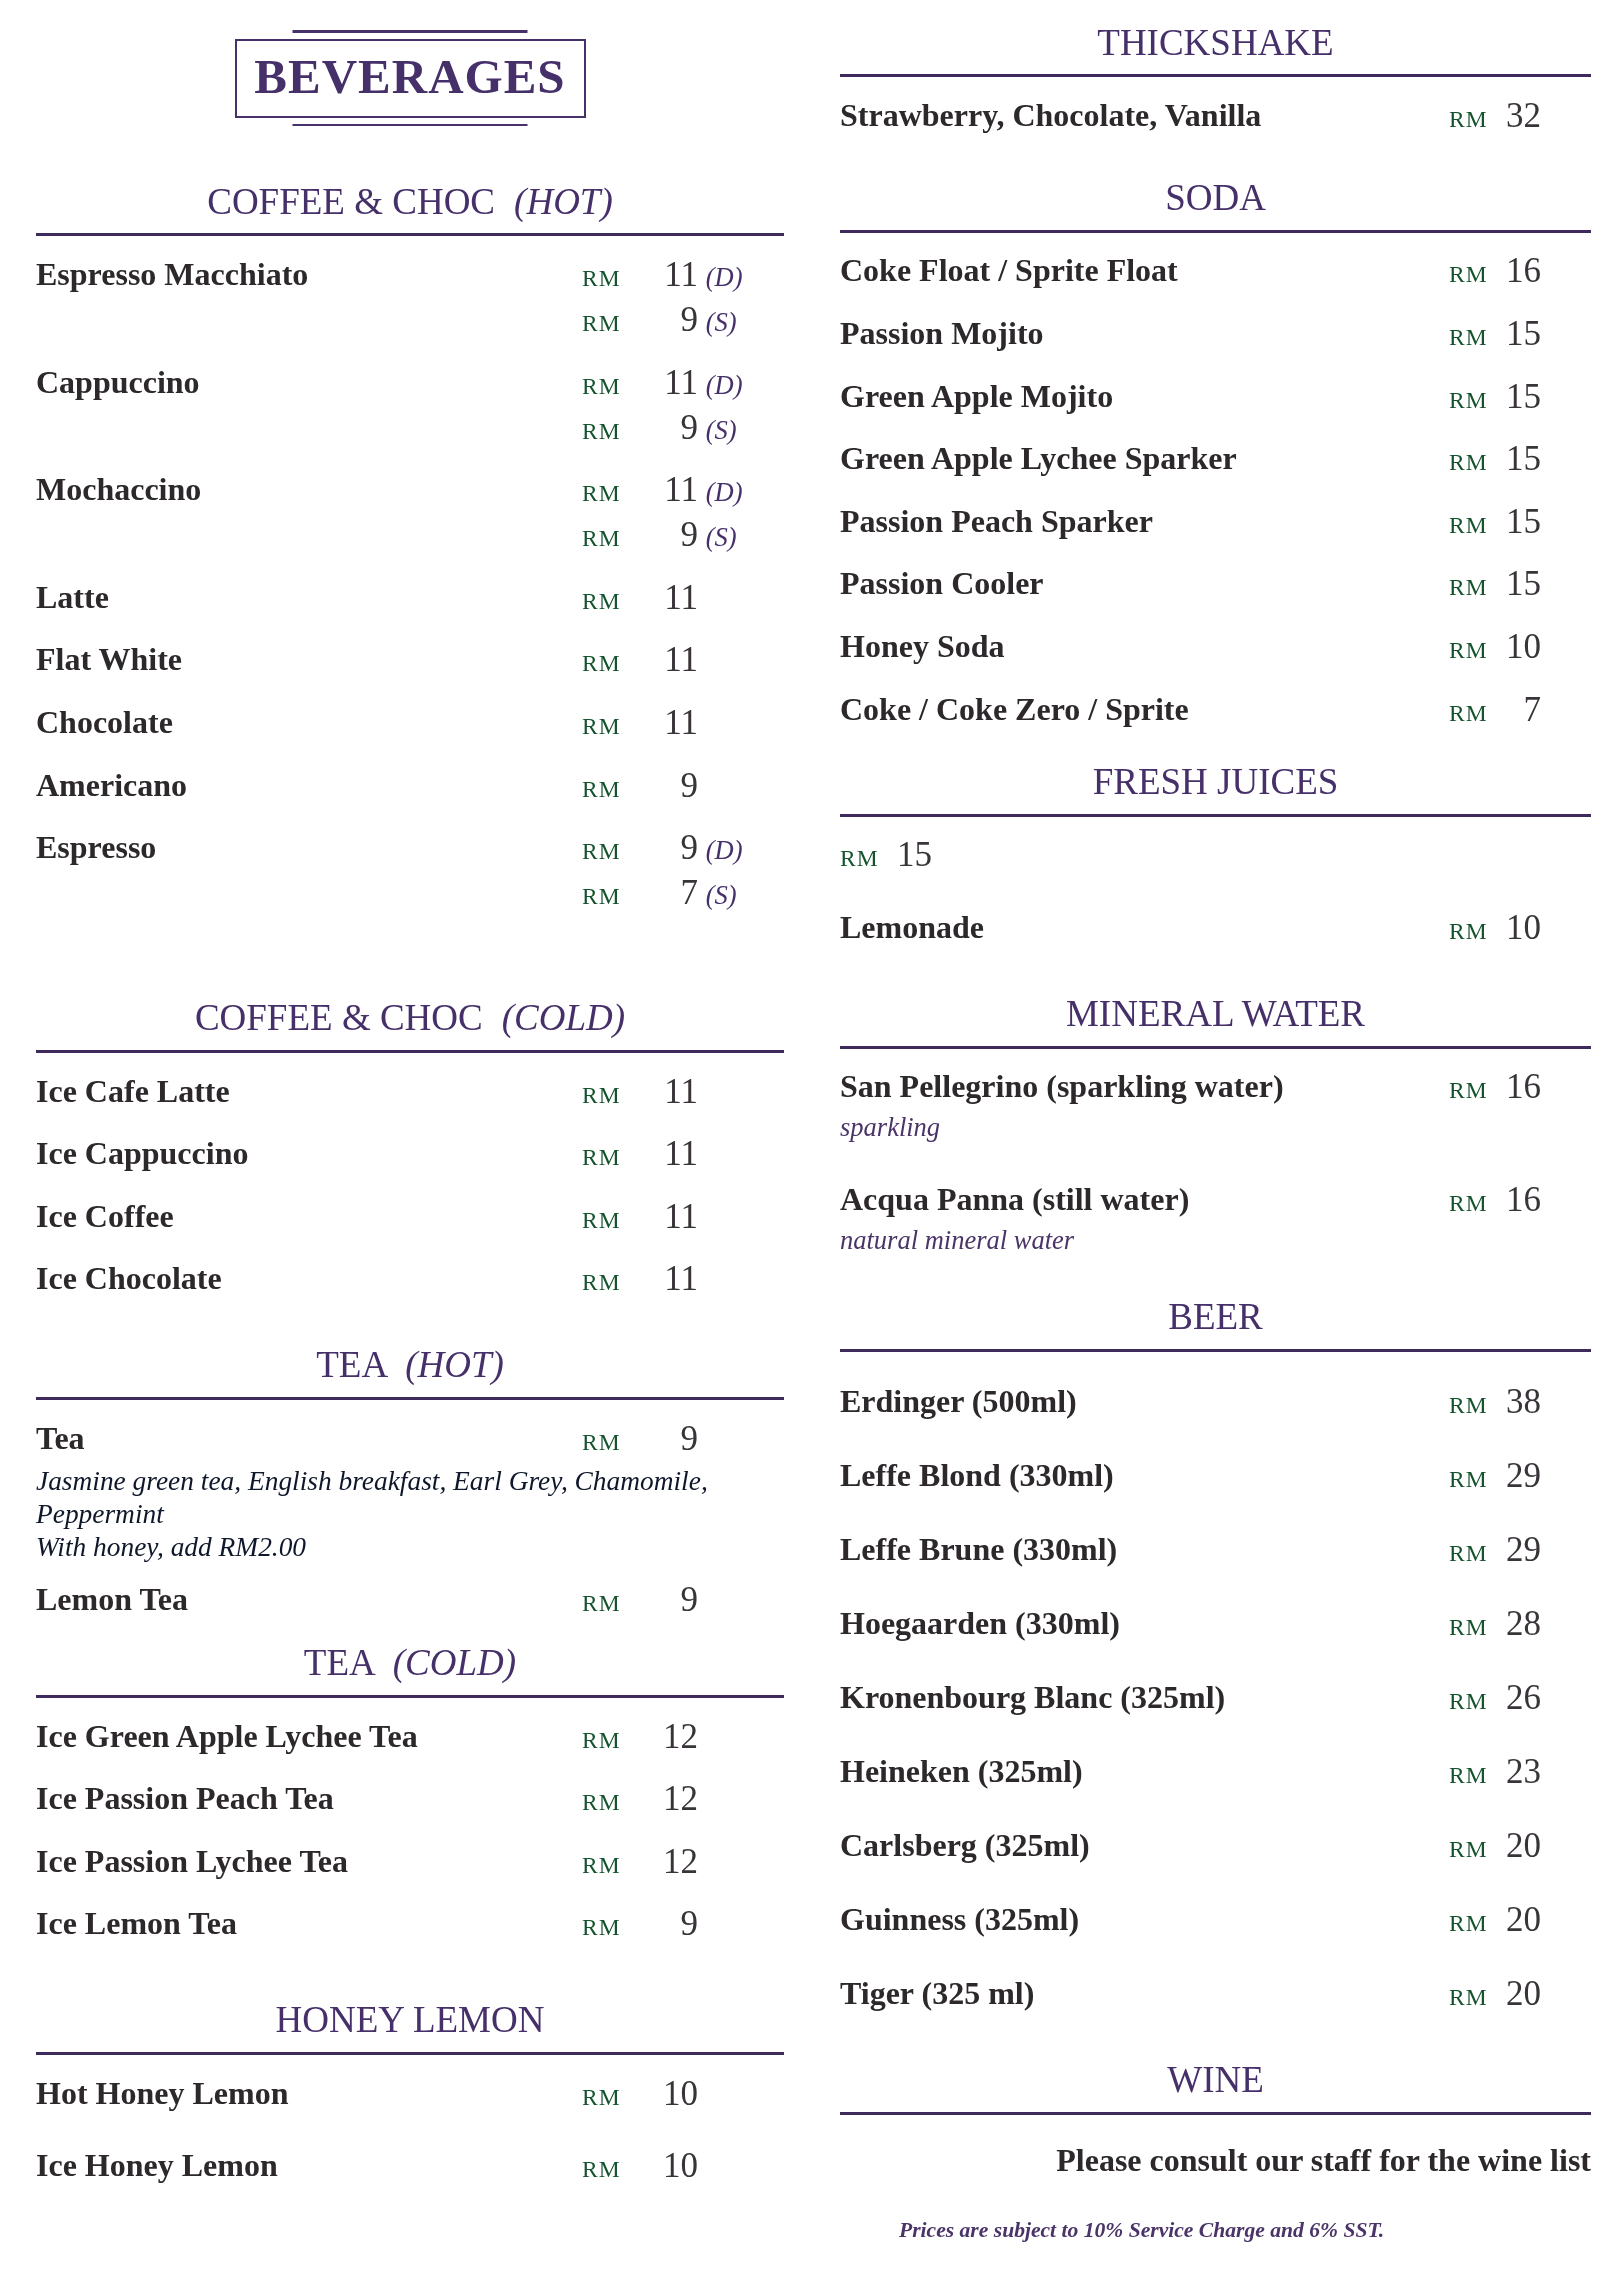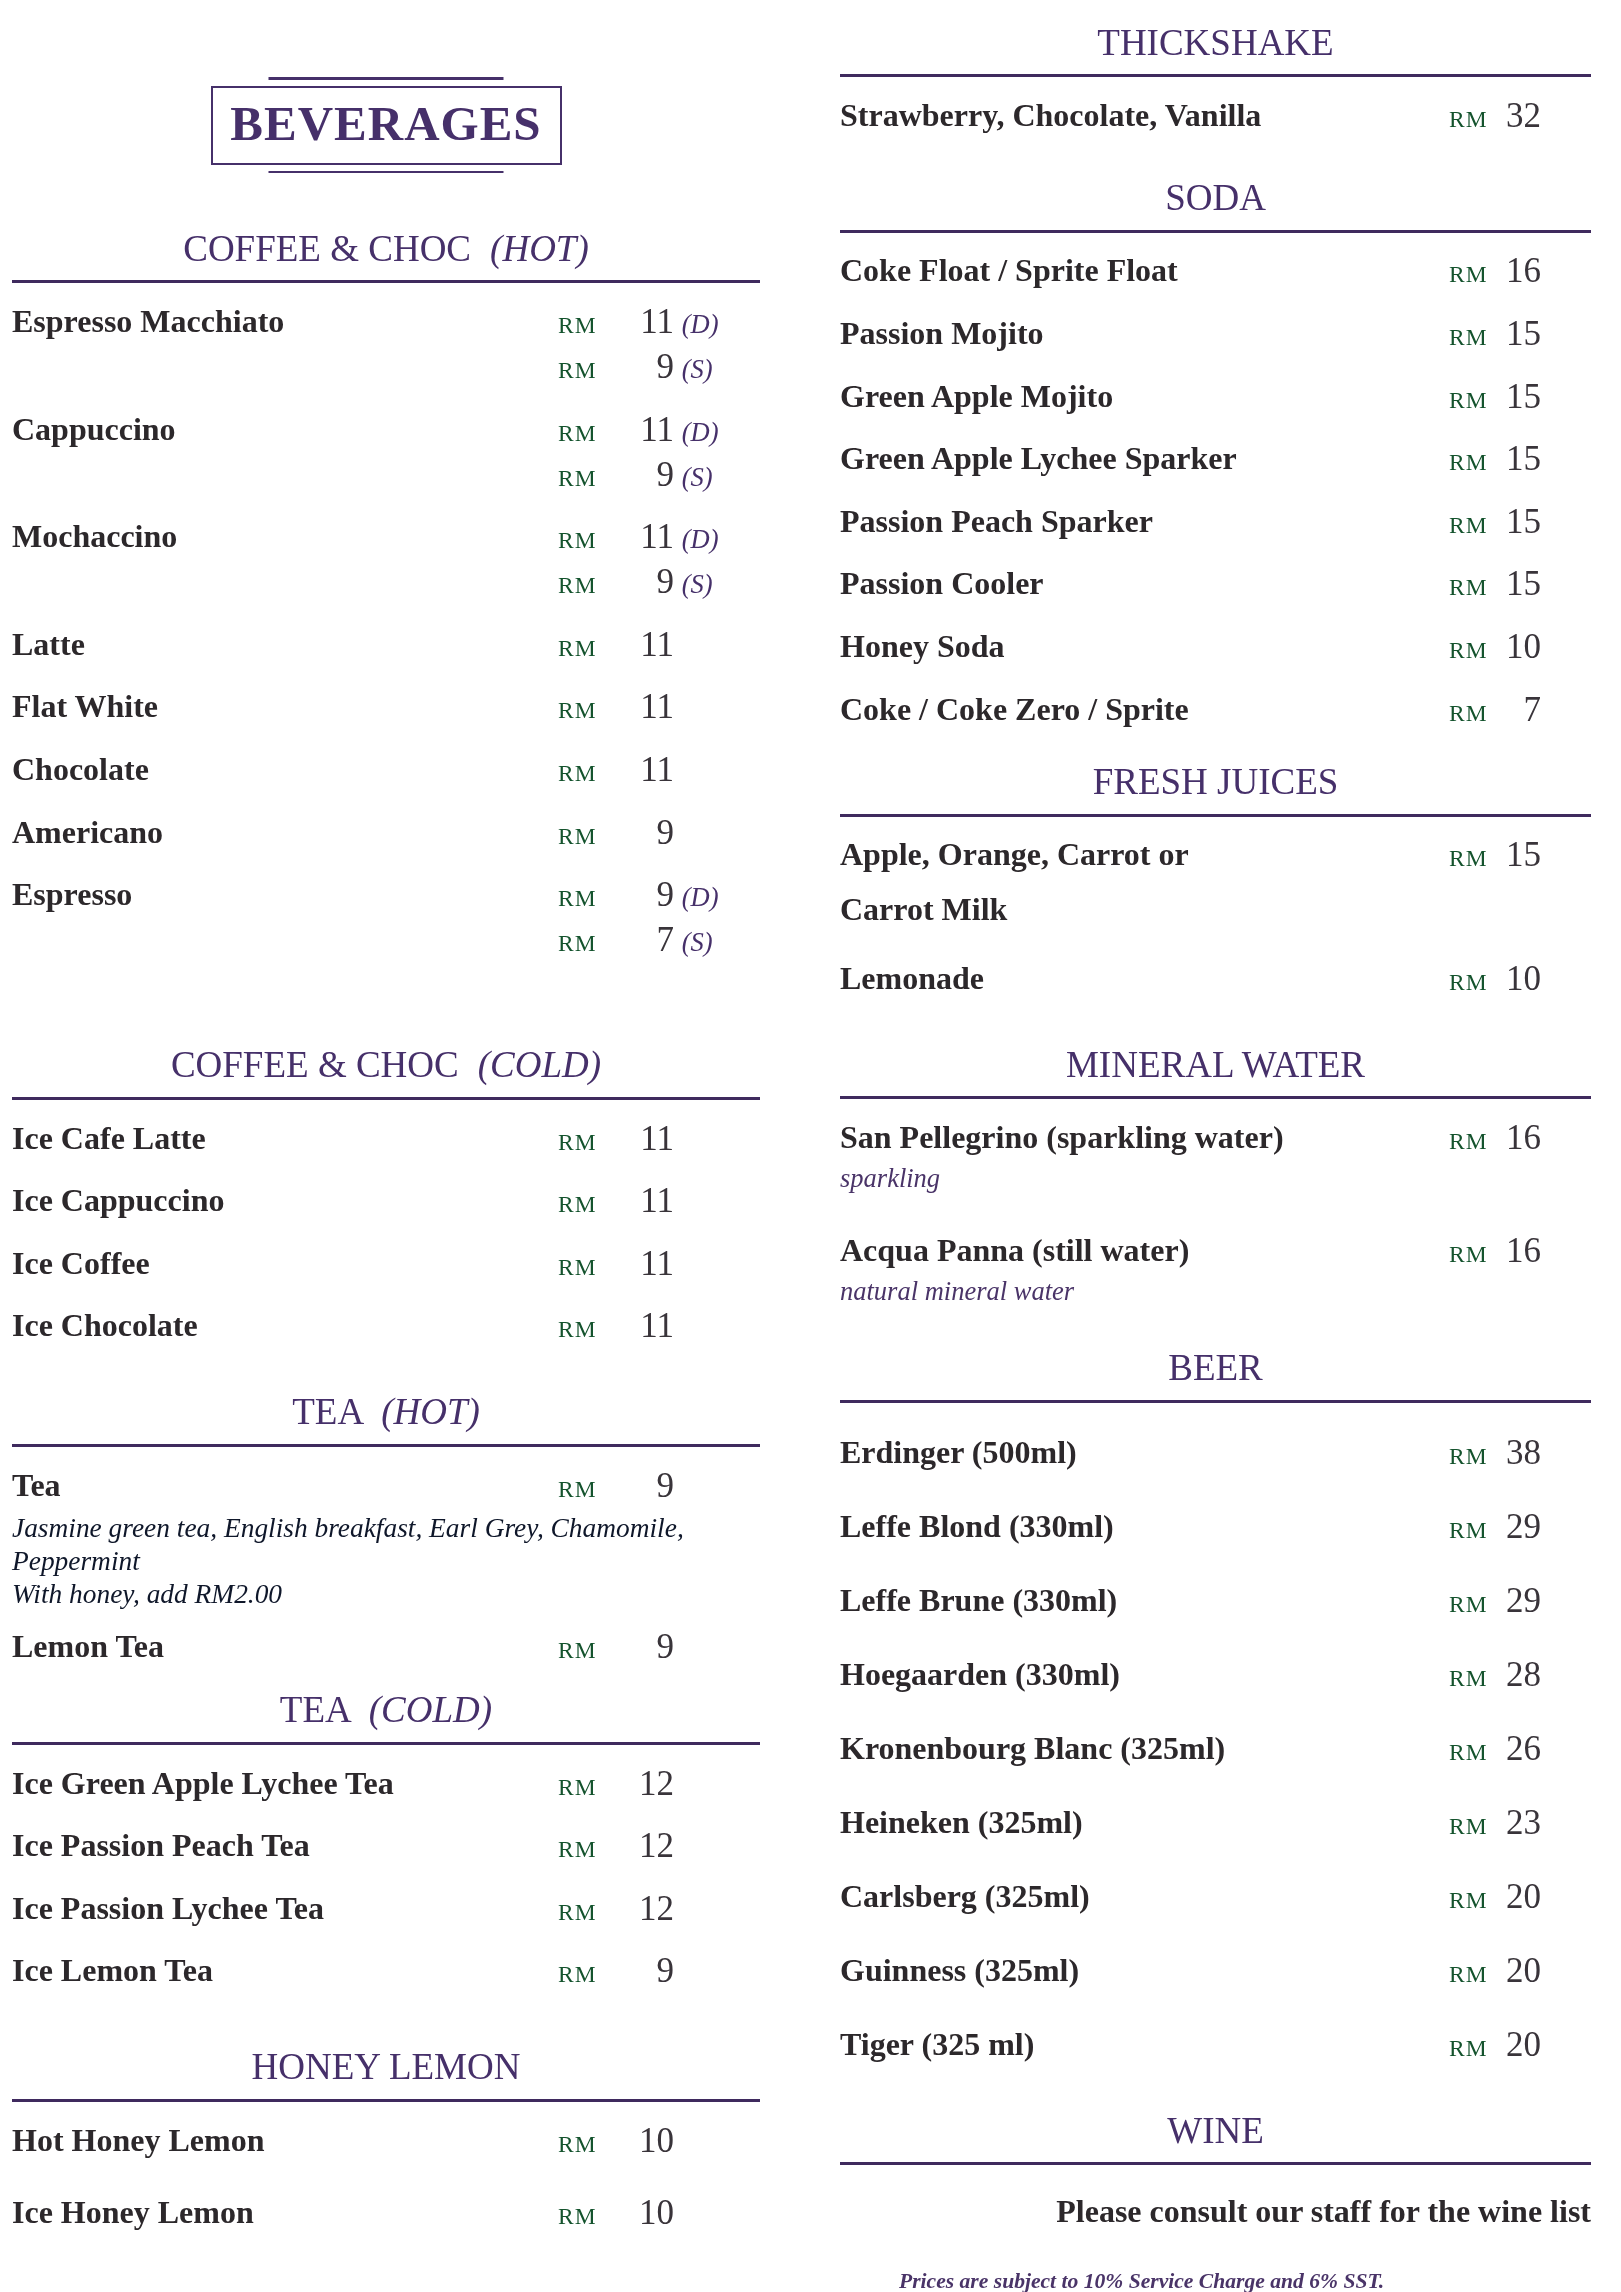--- a/index.html
+++ b/index.html
@@ -1,19 +1,19 @@
 <!DOCTYPE html>
 <html><head>
 <meta charset="utf-8">
 <style>
   html,body{margin:0;padding:0;background:#ffffff;}
   .page{position:relative;width:1621px;height:2293px;background:#ffffff;overflow:hidden;
         font-family:"Liberation Serif", serif;color:#2c282b;}
   .col{position:absolute;top:0;}
-  .col-left{left:12px;width:748px;margin-top:47px;}
+  .col-left{left:36px;width:748px;}
   .col-right{left:840px;width:751px;}
 
   
   .title-wrap{position:relative;width:351px;margin:39px auto 0;}
   .title-box{border:2.9px solid #46306a;text-align:center;padding:5.9px 0 9.8px;}
   .title-text{font-size:49px;font-weight:bold;color:#46306a;letter-spacing:1px;line-height:59px;}
   .title-rule{position:absolute;left:50%;transform:translateX(-50%);width:235px;height:2.9px;background:#46306a;}
   .rule-top{top:-8.8px;}
   .rule-bottom{bottom:-8.8px;}
 
@@ -510,24 +510,20 @@
       </div>
     </div>
 
     <div class="section s-juice">
       <div class="sec-head">
         <span>FRESH JUICES</span>
       </div>
 
       <div class="item">
         <div class="row">
-          <div class="name">
-            <div>Apple, Orange, Carrot or</div>
-            <div class="name2">Carrot Milk</div>
-          </div>
           <div class="prices">
             <div class="pline">
               <span class="rm">RM</span>
               <span class="num">15</span>
             </div>
           </div>
         </div>
       </div>
 
       <div class="item">

